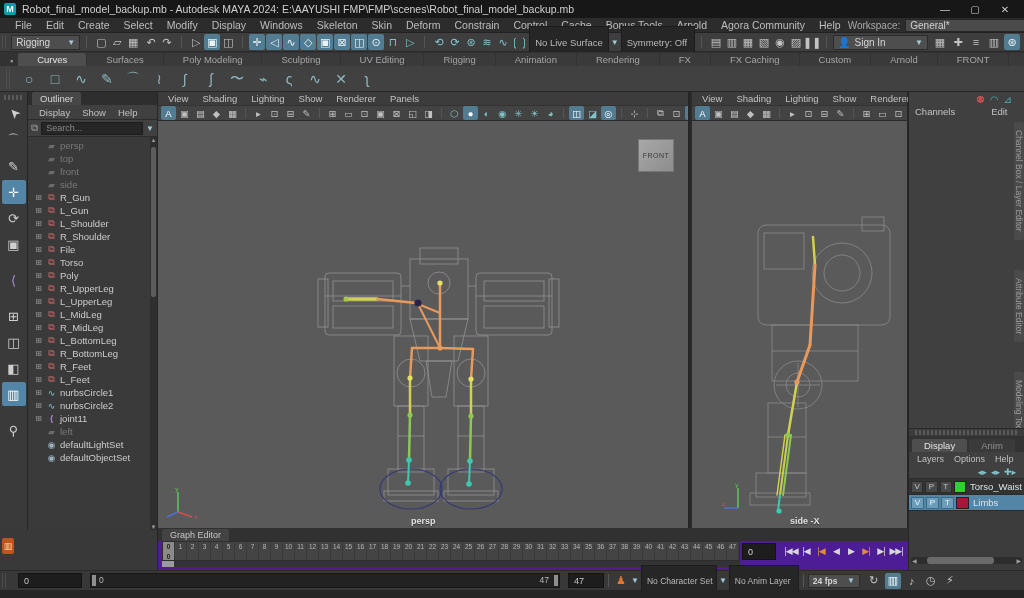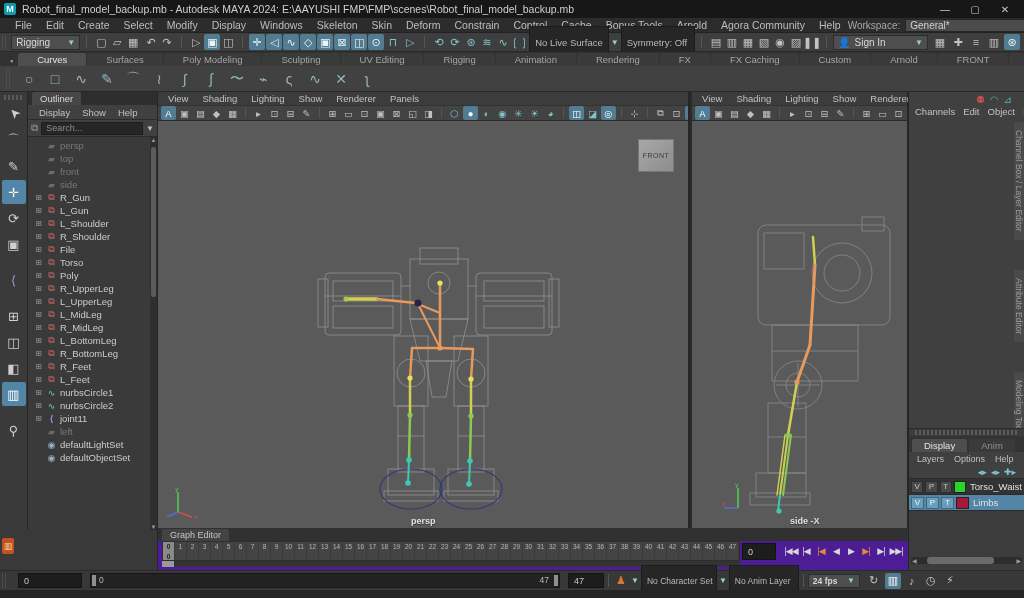--- a/index.html
+++ b/index.html
@@ -87,21 +87,21 @@
   .vp-icon.on { background:#527c91; color:#fff; }
   .vp-canvas { flex:1; background:#5a5a5a; position:relative; overflow:hidden; }
   .cam-label { position:absolute; font-size:9px; font-weight:bold; color:#e2e2e2; text-shadow:0 1px 1px #333; }
   .front-plane { position:absolute; width:36px; height:33px; background:linear-gradient(135deg,#a8a8a8,#8d8d8d); border:1px solid #777; display:flex; align-items:center; justify-content:center; font-size:7px; color:#3a3a3a; letter-spacing:.5px; }
   .axis-gizmo { position:absolute; width:40px; height:36px; }
 
   
   .right-panel { left:908px; top:92px; width:116px; height:478px; background:#404040; border-left:1px solid #262626; }
   .rp-top-icons { position:absolute; top:2px; right:12px; display:flex; gap:5px; }
   .rp-top-icons span { font-size:10px; }
-  .cb-menus { position:absolute; top:14px; left:2px; right:10px; display:flex; }
+  .cb-menus { position:absolute; top:14px; left:2px; right:10px; display:flex;gap:28px; }
   .cb-menus span { font-size:9.5px; color:#c2c2c2; padding:0 4px; white-space:nowrap; }
   .vtabs { position:absolute; right:0; top:30px; width:10px; display:flex; flex-direction:column; gap:30px; }
   .vtab { writing-mode:vertical-rl; font-size:8.5px; color:#9a9a9a; background:#4a4a4a; padding:8px 0; border-radius:0 3px 3px 0; text-align:center; white-space:nowrap; }
   .cb-message { position:absolute; top:160px; left:8px; right:16px; text-align:center; font-size:9.5px; font-weight:bold; color:#cfcfcf; line-height:1.35; }
   .layer-editor { position:absolute; left:0; right:0; top:336px; bottom:0; background:#3c3c3c; border-top:1px solid #2a2a2a; }
   .le-tabs { display:flex; height:16px; background:#333; align-items:flex-end; padding-left:3px; gap:2px; }
   .le-tab { font-size:9.5px; padding:1px 12px; border-radius:2px 2px 0 0; background:#3a3a3a; color:#8f8f8f; }
   .le-tab.active { background:#4e4e4e; color:#e2e2e2; }
   .le-menus { height:14px; display:flex; align-items:center; gap:2px; padding-left:4px; background:#404040; }
   .le-menus span { font-size:9px; color:#c0c0c0; padding:0 4px; }

